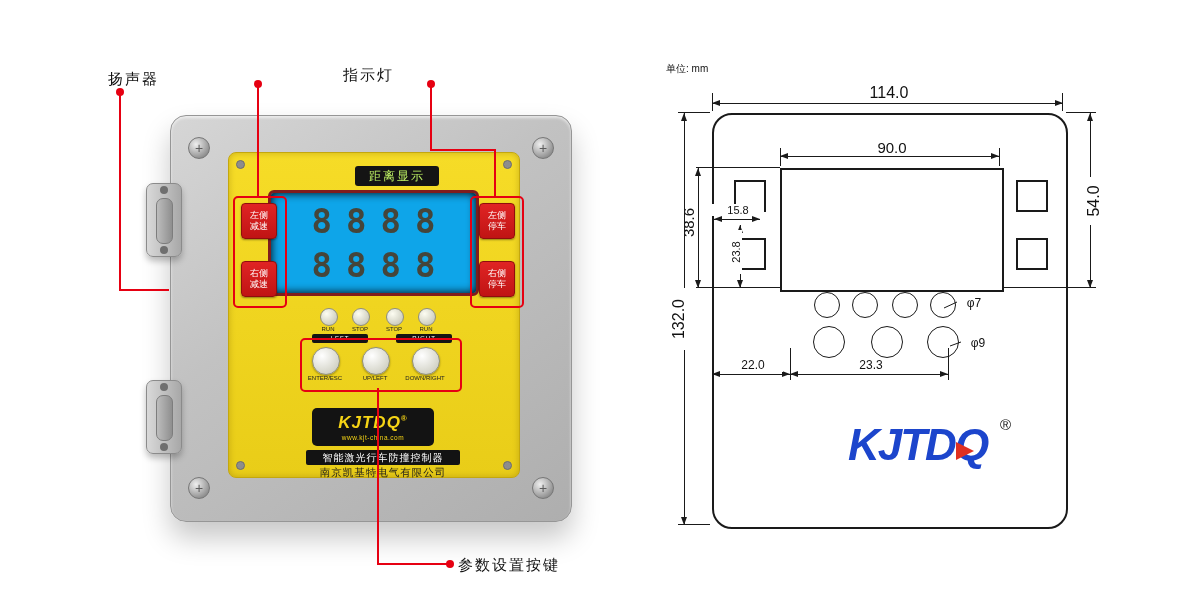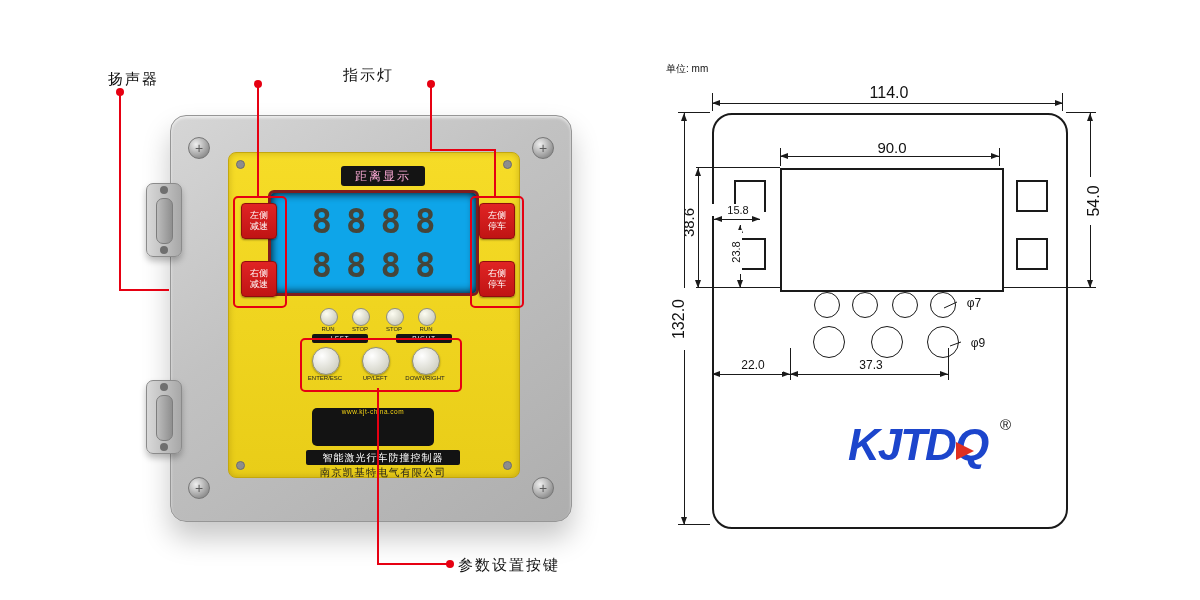--- a/index.html
+++ b/index.html
@@ -18,21 +18,21 @@
   .panel{left:228px;top:152px;width:290px;height:324px;border-radius:8px;
     background:linear-gradient(180deg,#f6dc27,#e9cd18);border:1px solid #c4a70e;
     box-shadow:inset 0 0 6px rgba(120,95,0,.35);}
   .panel-screw{width:7px;height:7px;border-radius:50%;background:#8d8d8d;border:1px solid #6e6e6e;}
   .hinge{width:34px;height:72px;border-radius:7px;background:linear-gradient(90deg,#d9d9d9,#a8a8a8);
     border:1px solid #8b8b8b;box-shadow:0 4px 6px rgba(0,0,0,.25);}
   .hinge .pin{position:absolute;left:9px;top:14px;width:15px;height:44px;border-radius:7px;
     background:linear-gradient(90deg,#bdbdbd,#8f8f8f);border:1px solid #7d7d7d;}
   .hinge .bolt{position:absolute;width:8px;height:8px;border-radius:50%;background:#6f6f6f;}
 
-  .display-title{left:341px;top:166px;width:84px;height:20px;background:#141414;color:#f9a8d4;
+  .display-title{left:355px;top:166px;width:84px;height:20px;background:#141414;color:#bef264;
     font-size:12px;line-height:20px;text-align:center;border-radius:3px;letter-spacing:2px;font-family:Liberation Serif, serif;}
   .led{left:268px;top:190px;width:205px;height:100px;background:#0ea5e9;border:3px solid #7f1d1d;
     border-radius:6px;box-shadow:inset 0 0 10px #000;}
   .led-row{position:absolute;left:0;width:100%;text-align:center;
     font-family:"DejaVu Sans Mono","Liberation Mono",monospace;font-size:34px;font-weight:bold;
     color:#45453a;letter-spacing:14px;text-indent:14px;}
   .red-btn{width:34px;height:34px;background:linear-gradient(180deg,#e02424,#c01414);
     border:1px solid #8f0d0d;border-radius:4px;color:#fff;font-size:9px;line-height:1.25;
     display:flex;align-items:center;justify-content:center;text-align:center;white-space:pre-line;
     box-shadow:0 1px 2px rgba(0,0,0,.4);}
@@ -150,20 +150,23 @@
   <div class="abs big-btn" style="left:362px;top:347px;"></div>
   <div class="abs big-btn" style="left:412px;top:347px;"></div>
 
   <div class="abs tiny-label" style="left:295px;top:375px;width:60px;">ENTER/ESC</div>
   <div class="abs tiny-label" style="left:345px;top:375px;width:60px;">UP/LEFT</div>
   <div class="abs tiny-label" style="left:395px;top:375px;width:60px;">DOWN/RIGHT</div>
 
   <div class="abs hl-box" style="left:300px;top:338px;width:158px;height:50px;"></div>
 
   <div class="abs logo-box">
+    <div class="logo-name">
+      <span>KJTDQ</span><span class="logo-reg">®</span>
+    </div>
     <div class="logo-site">www.kjt-china.com</div>
   </div>
 
   <div class="abs product-band">智能激光行车防撞控制器</div>
   <div class="abs company">南京凯基特电气有限公司</div>
 
   <div class="abs callout" style="left:108px;top:70px;">扬声器</div>
   <div class="abs callout" style="left:343px;top:66px;">指示灯</div>
   <div class="abs callout" style="left:458px;top:556px;">参数设置按键</div>
 
@@ -215,21 +218,21 @@
   <div class="ext" style="left:678px;top:112px;width:32px;height:1px;"></div>
   <div class="ext" style="left:678px;top:524px;width:32px;height:1px;"></div>
   <div class="dv" style="left:684px;top:113px;height:412px;"></div>
   <div class="dim-label rot" style="left:648px;top:310px;width:58px;font-size:16px;">132.0</div>
 
   <div class="ext" style="left:790px;top:348px;width:1px;height:32px;"></div>
   <div class="ext" style="left:948px;top:348px;width:1px;height:32px;"></div>
   <div class="dh" style="left:712px;top:374px;width:78px;"></div>
   <div class="dim-label" style="left:723px;top:358px;width:56px;font-size:12px;">22.0</div>
   <div class="dh" style="left:790px;top:374px;width:158px;"></div>
-  <div class="dim-label" style="left:841px;top:358px;width:56px;font-size:12px;">37.3</div>
+  <div class="dim-label" style="left:841px;top:358px;width:56px;font-size:12px;">23.3</div>
 
   <div class="dim-label" style="left:958px;top:296px;width:28px;font-size:12px;">φ7</div>
   <div class="dim-label" style="left:962px;top:336px;width:28px;font-size:12px;">φ9</div>
 
   <div class="abs big-logo">KJTDQ</div>
   <div class="abs logo-tri"></div>
   <div class="abs big-logo-reg">®</div>
 
   <svg class="overlay" width="1200" height="600" viewBox="0 0 1200 600">
     <g stroke="#e60012" stroke-width="2" fill="none">

